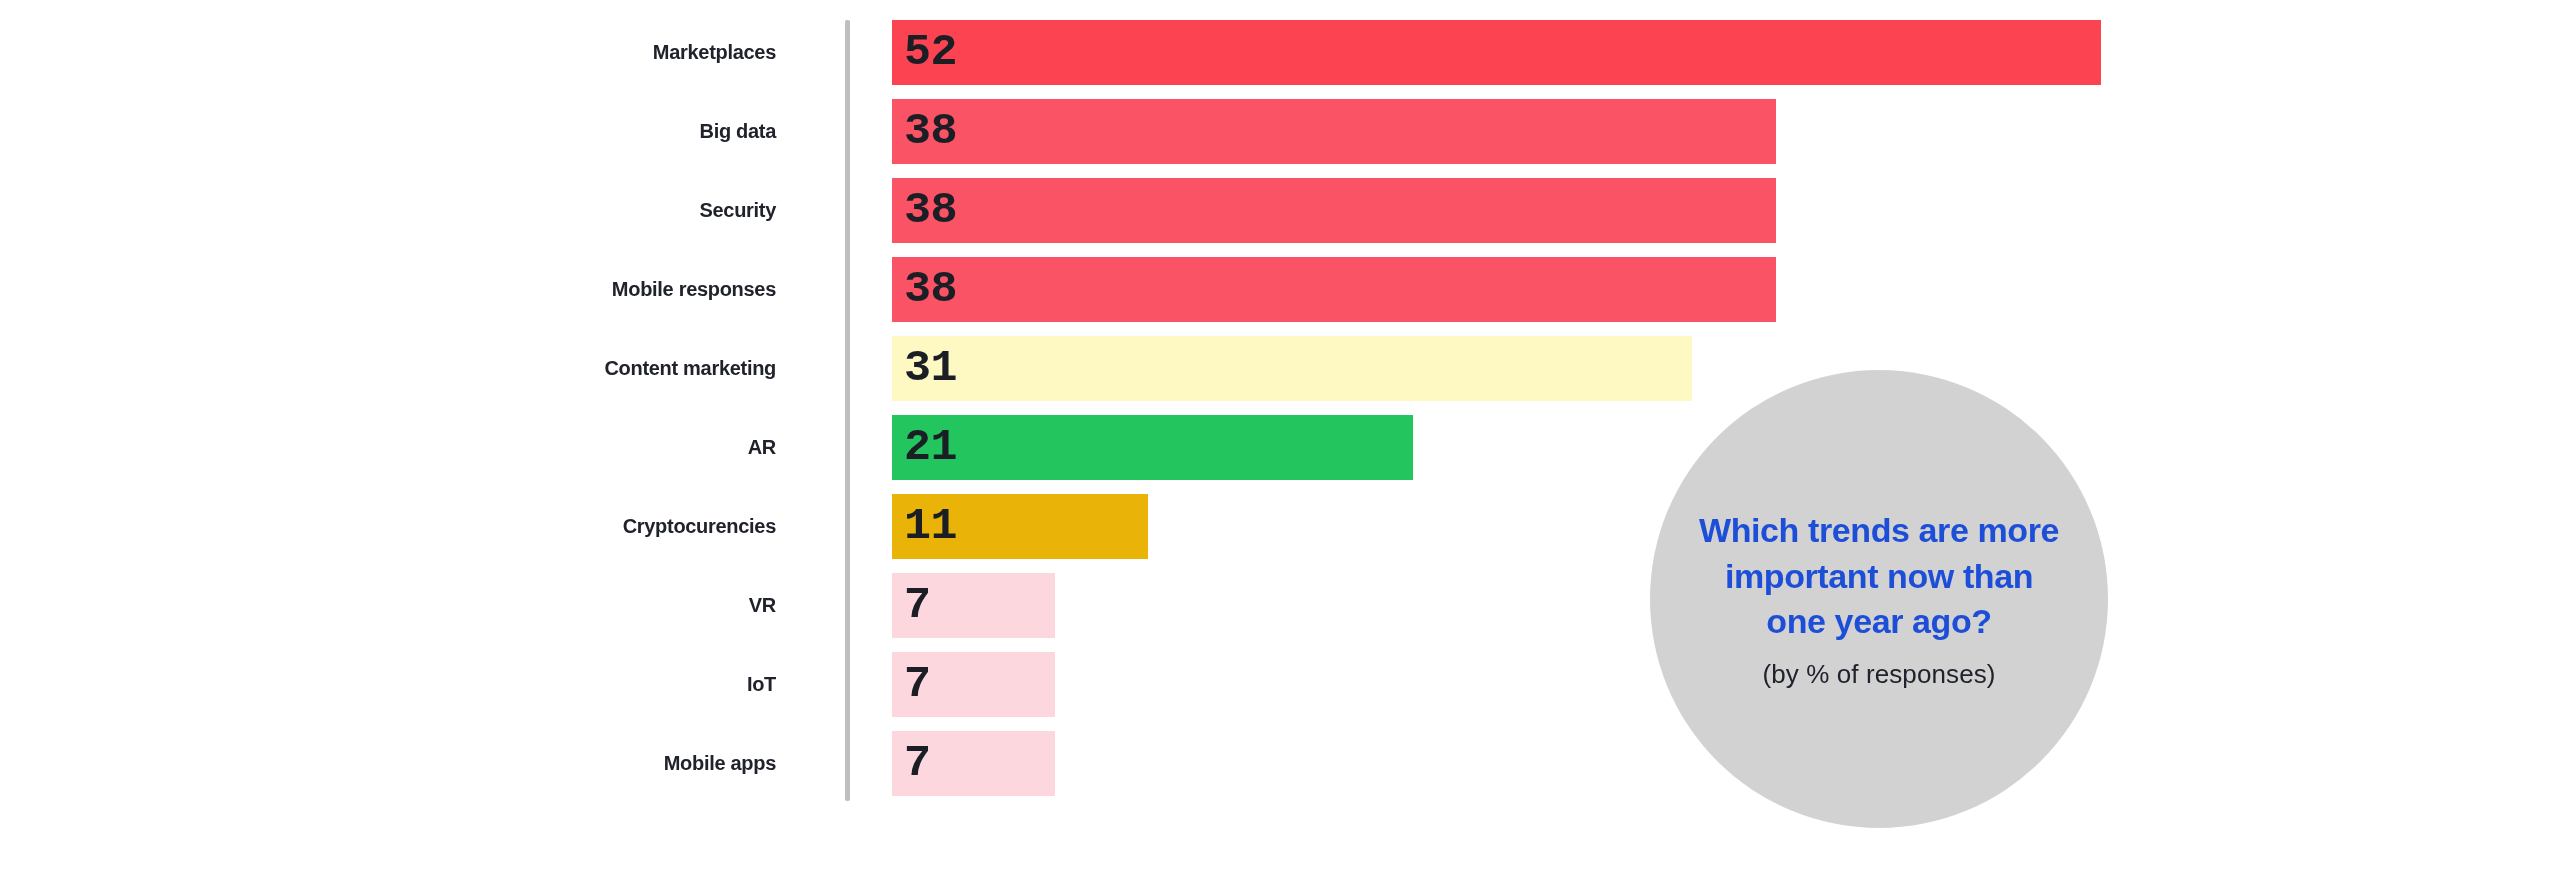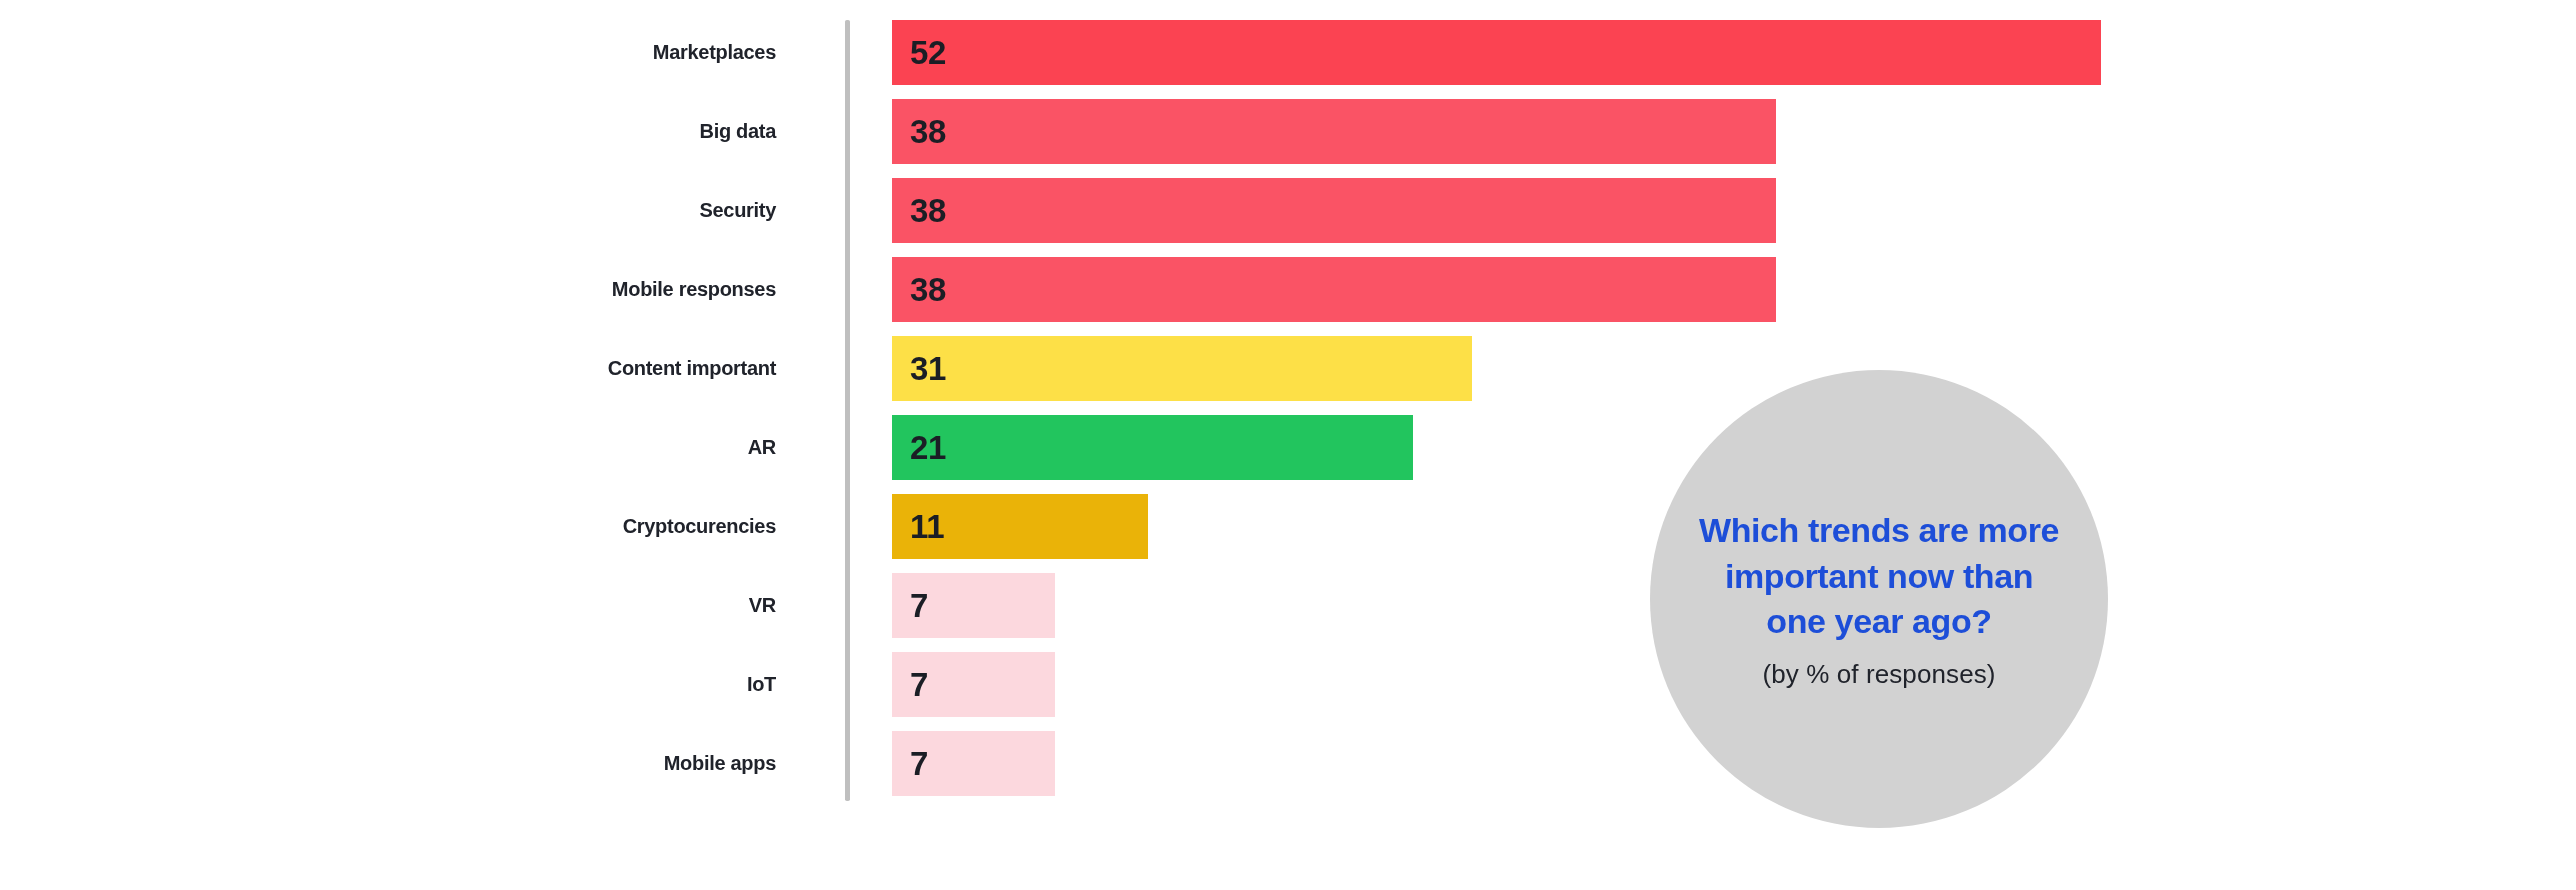--- a/index.html
+++ b/index.html
@@ -69,29 +69,30 @@
   .bar {
     position: absolute;
     left: 892px;
     top: 0;
     height: 65px;
     box-sizing: border-box;
   }
 
   .bar-value {
     position: absolute;
-    left: 18px;
+    left: 12px;
     top: 0;
     height: 65px;
     line-height: 65px;
-    font-size: 33px;
+    font-size: 45px;
     font-weight: 700;
     letter-spacing: -0.4px;
     color: #1b1e25;
     white-space: nowrap;
+    font-family: Liberation Mono, monospace;
   }
 
   
   #callout {
     position: absolute;
     left: 1650px;
     top: 370px;
     width: 458px;
     height: 458px;
     border-radius: 50%;
@@ -148,22 +149,22 @@
             <div class="bar-value">38</div>
           </div>
         </div>
         <div class="row">
           <div class="row-label">Mobile responses</div>
           <div class="bar" style="width: 884px; background: rgb(250, 83, 101);">
             <div class="bar-value">38</div>
           </div>
         </div>
         <div class="row">
-          <div class="row-label">Content important</div>
-          <div class="bar" style="width: 580px; background: #fde047; text-align: right;">
+          <div class="row-label">Content marketing</div>
+          <div class="bar" style="width: 800px; background: #fef9c3; text-align: right;">
             <div class="bar-value">31</div>
           </div>
         </div>
         <div class="row">
           <div class="row-label">AR</div>
           <div class="bar" style="width: 521px; background: #22c55e;">
             <div class="bar-value">21</div>
           </div>
         </div>
         <div class="row">

